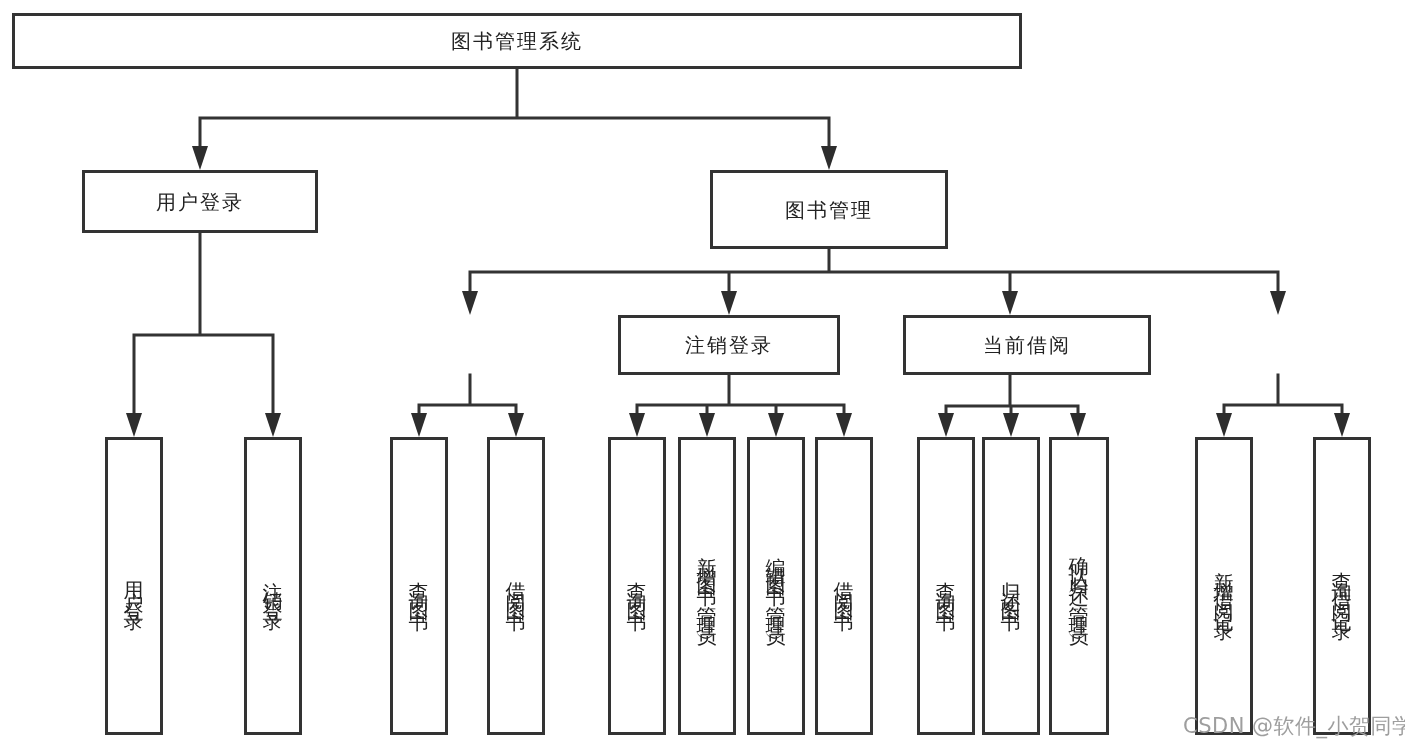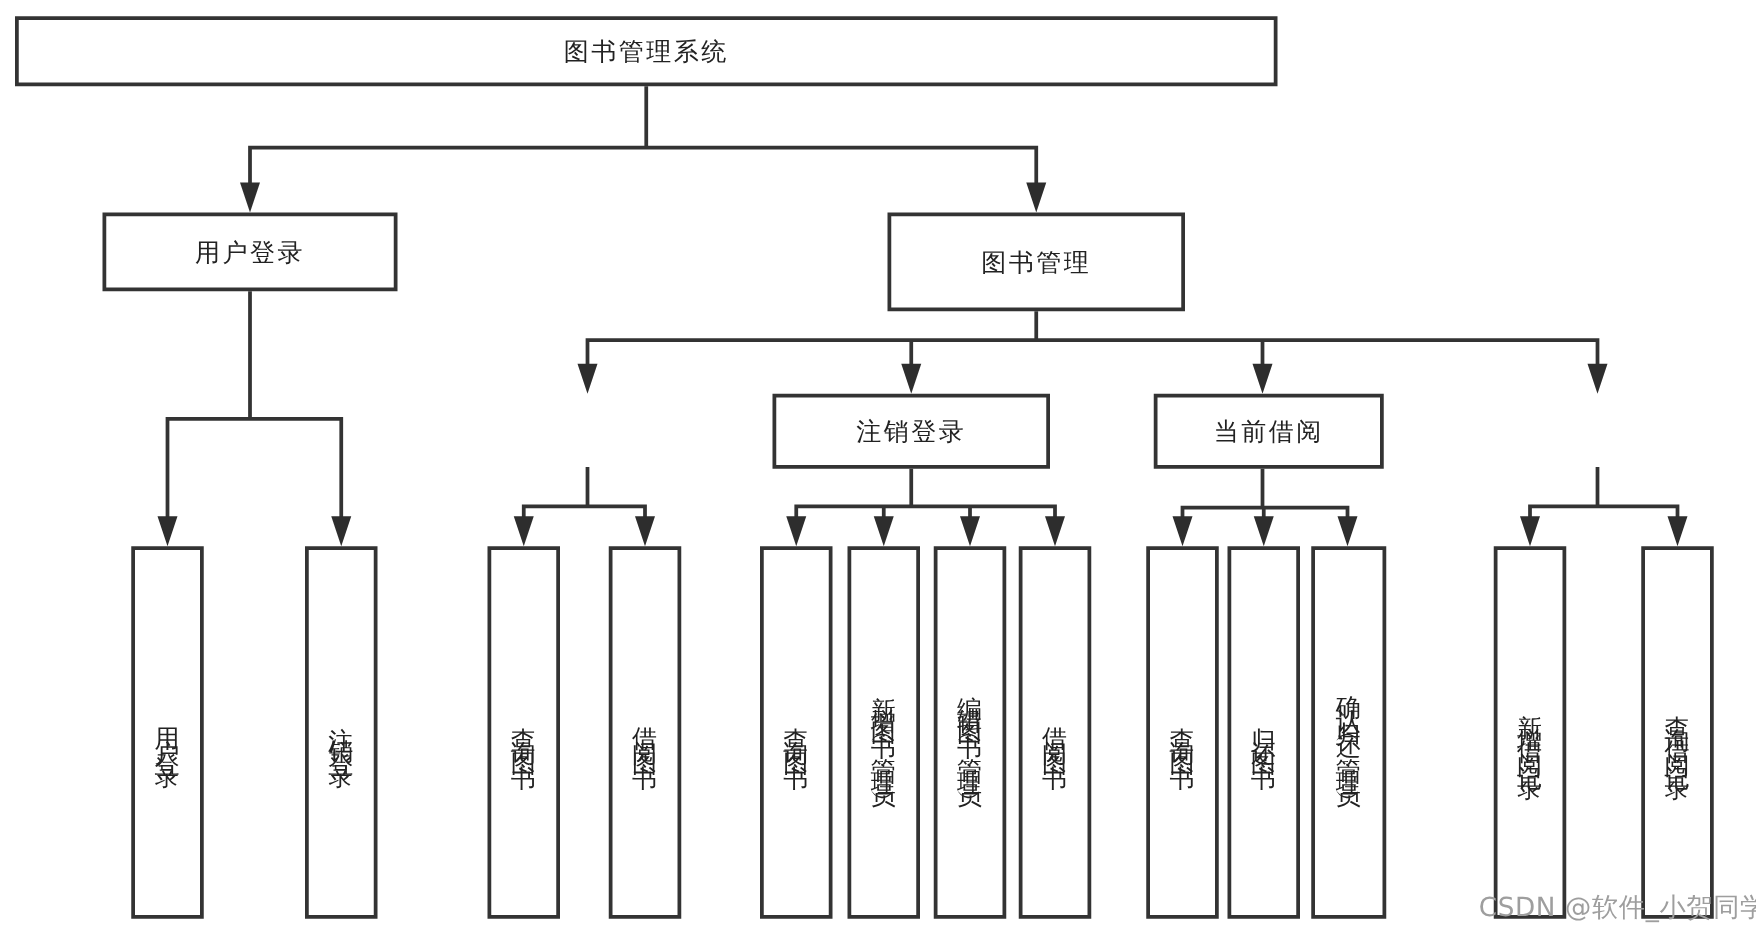--- a/index.html
+++ b/index.html
@@ -105,21 +105,21 @@
   <div class="node" style="left:82px; top:170px; width:236px; height:63px;">
     <span class="hlabel">用户登录</span>
   </div>
   <div class="node" style="left:710px; top:170px; width:238px; height:79px;">
     <span class="hlabel">图书管理</span>
   </div>
 
   <div class="node" style="left:618px; top:315px; width:222px; height:60px;">
     <span class="hlabel">注销登录</span>
   </div>
-  <div class="node" style="left:903px; top:315px; width:184px; height:60px;margin-left:20px;">
+  <div class="node" style="left:903px; top:315px; width:248px; height:60px;">
     <span class="hlabel">当前借阅</span>
   </div>
 
   <div class="node" style="left:105px; top:437px; width:58px; height:298px;">
     <span class="vlabel">用户登录</span>
   </div>
   <div class="node" style="left:244px; top:437px; width:58px; height:298px;">
     <span class="vlabel">注销登录</span>
   </div>
 

